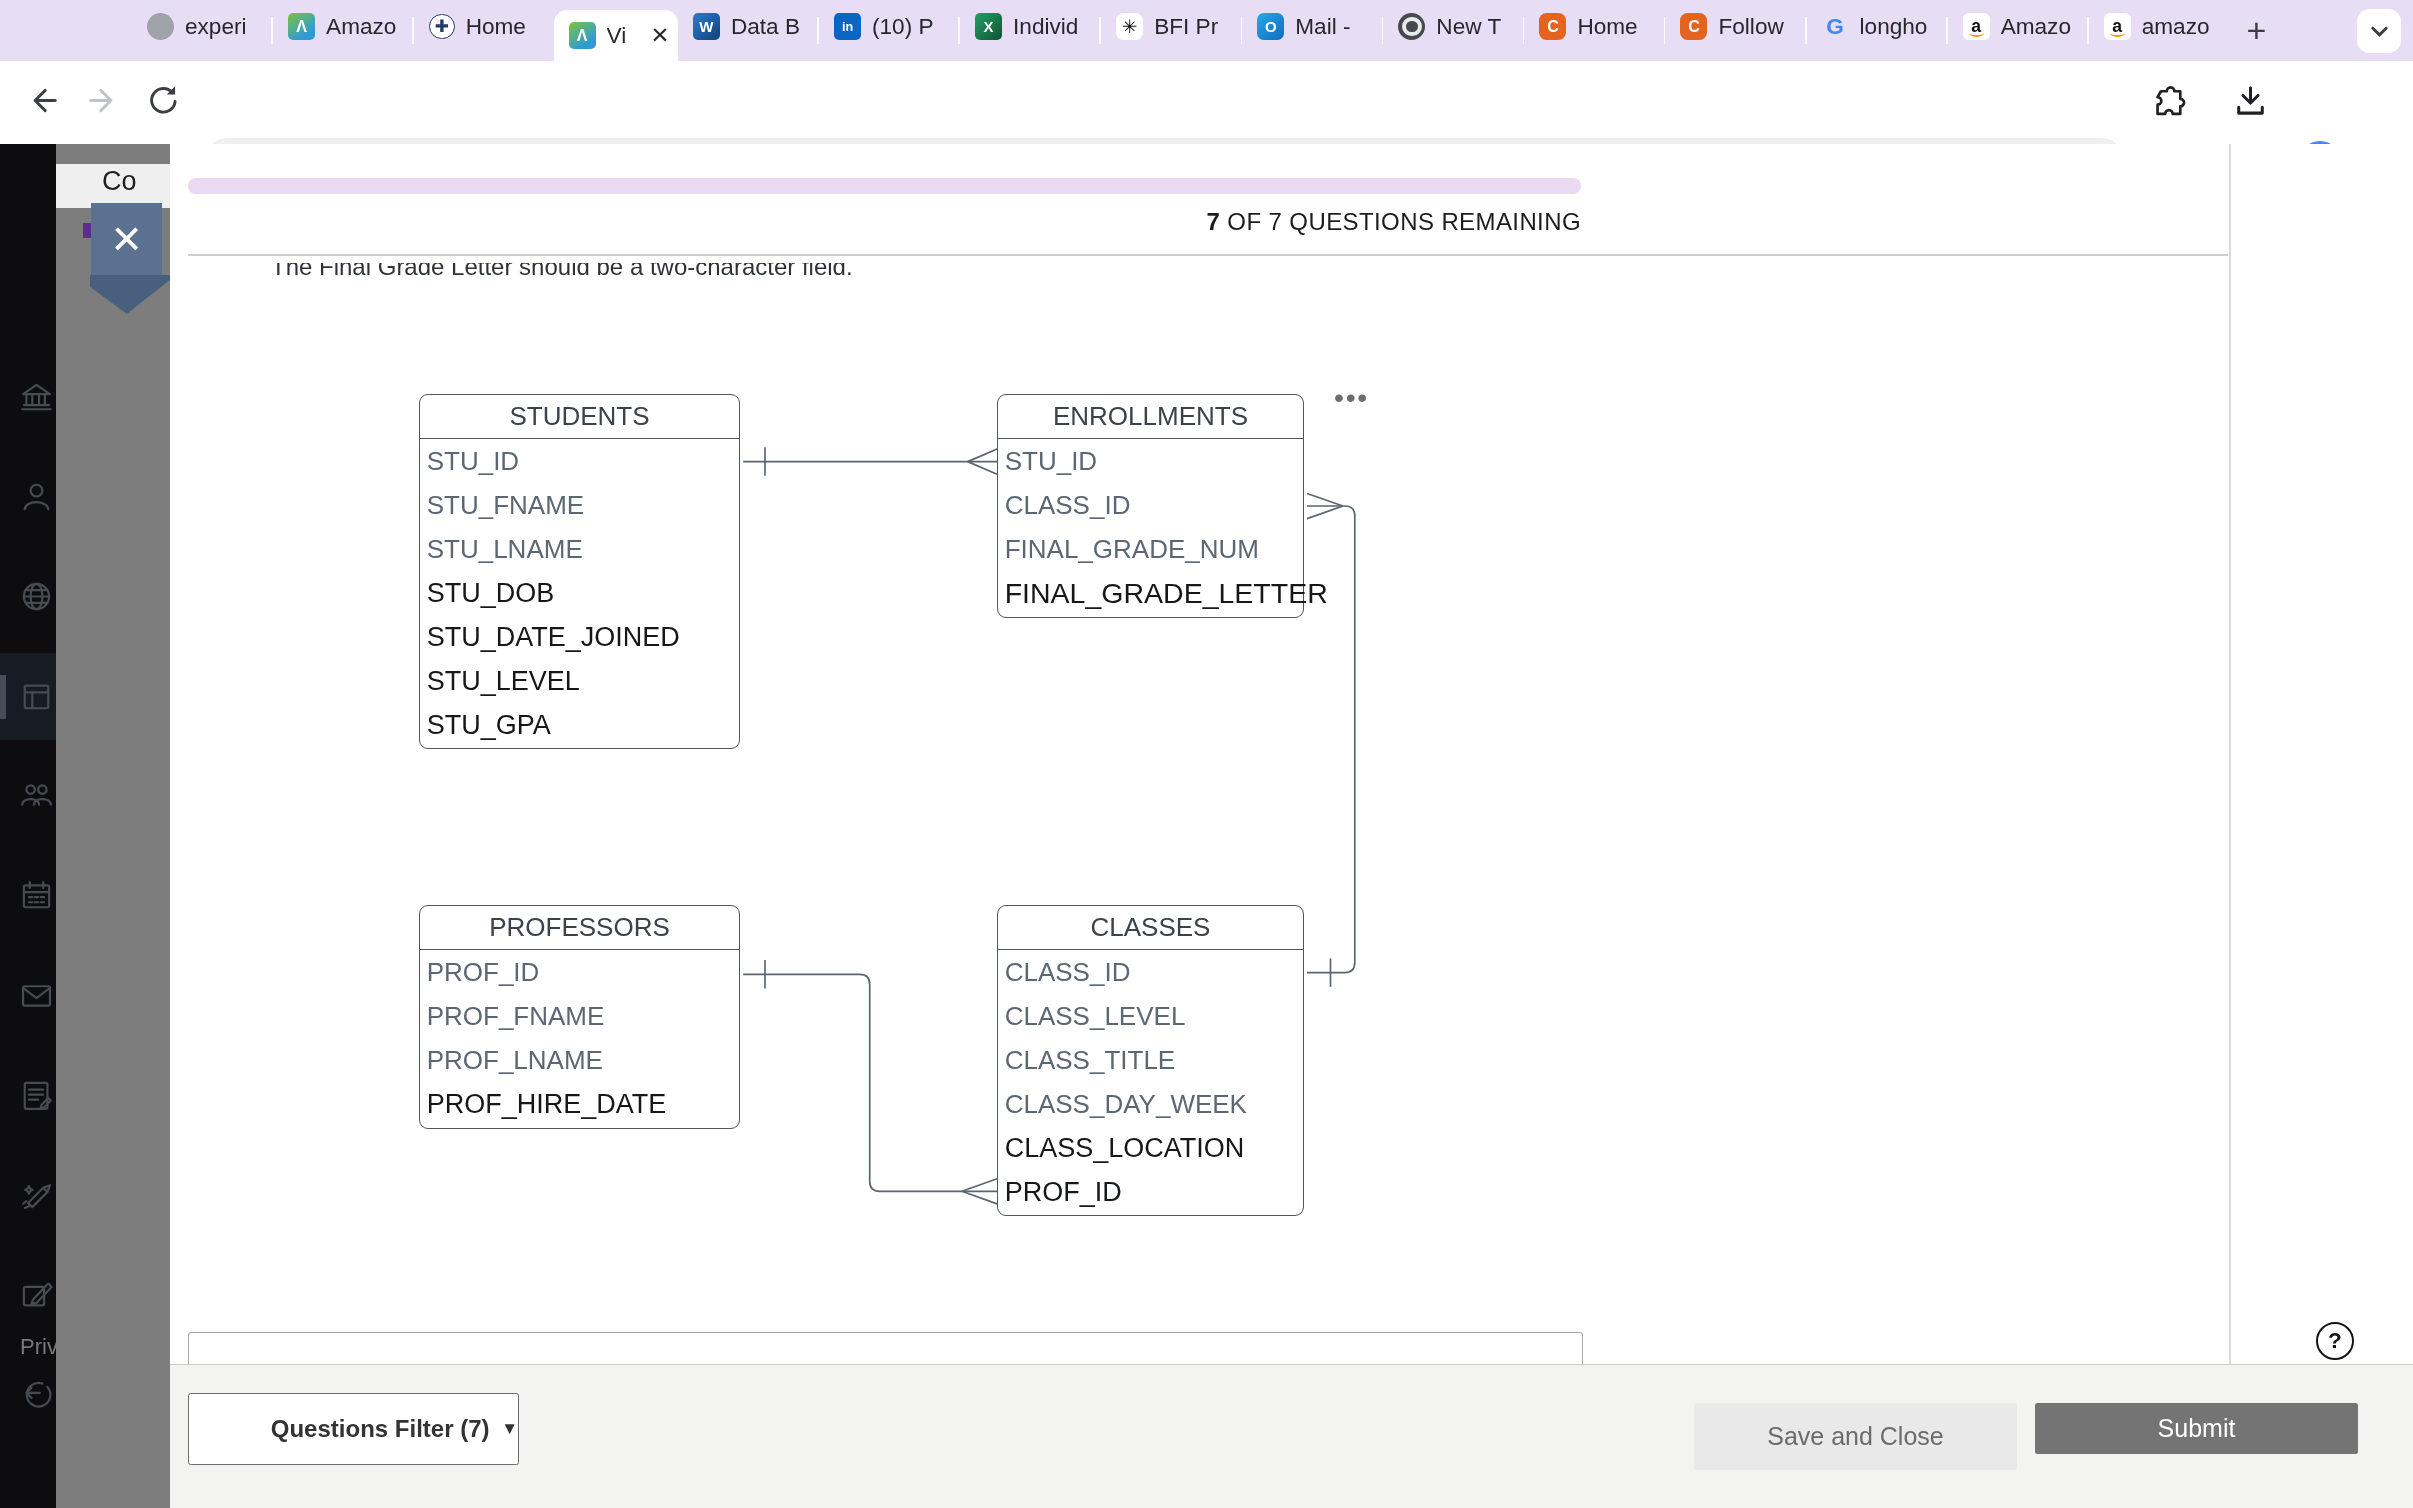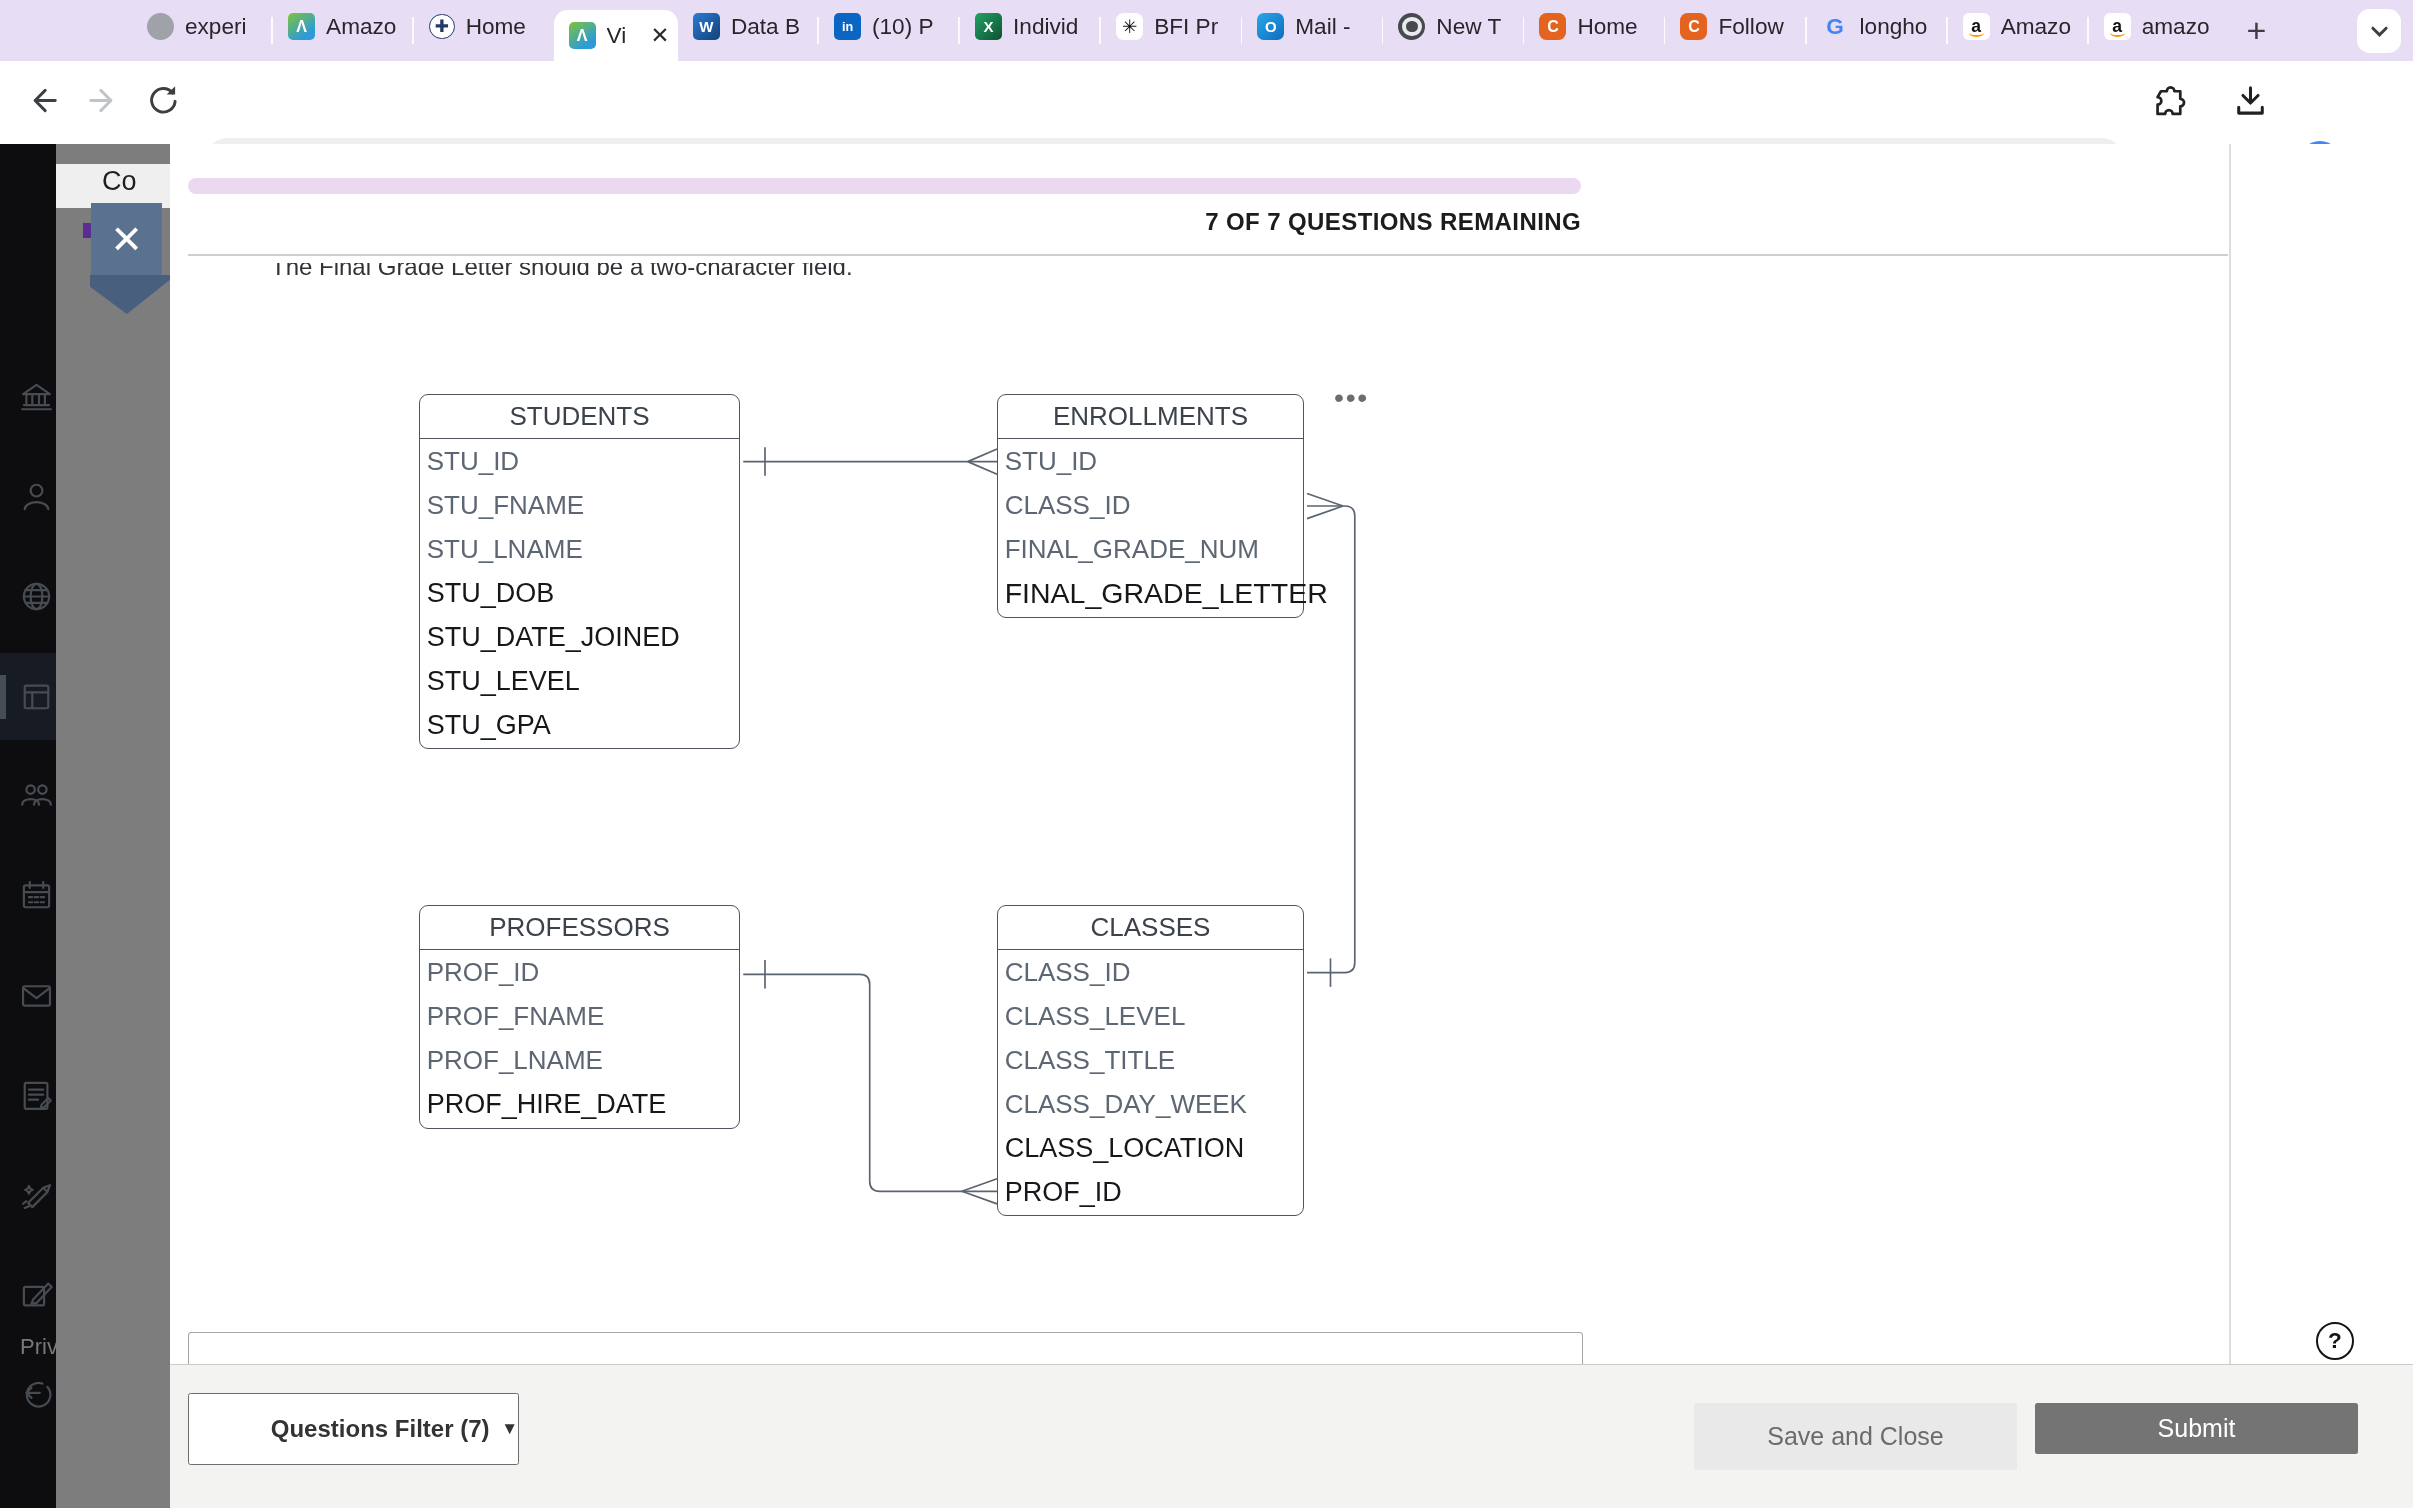--- a/index.html
+++ b/index.html
@@ -59,21 +59,21 @@
   #close-flag{left:91px;top:203px;width:71px;height:72px;background:#5b7190;display:flex;align-items:center;justify-content:center;cursor:pointer;}
   #close-flag .x{color:#fff;font-size:39px;font-weight:700;line-height:1;}
   #flag-tail{left:90px;top:275px;width:80px;height:39px;background:#48607e;
     clip-path:polygon(0 0,100% 0,100% 12%,46% 100%,0 30%);}
   
   #panel{left:170px;top:144px;width:2243px;height:1364px;background:#fff;}
   #panel-divider{left:2229px;top:144px;width:1.7px;height:1220px;background:#dcdcdc;}
   #progress{left:188px;top:178px;width:1393px;height:16px;border-radius:8.4px;background:#ead9f0;}
   #qrem{left:188px;top:208px;width:1393px;text-align:right;font-size:24px;color:#1c1c1e;letter-spacing:0.4px;}
   #qrem b{font-weight:800;}
-  #qrem span{font-weight:700;text-align:center;}
+  #qrem span{font-weight:400;text-align:center;}
   #header-rule{left:188px;top:254px;width:2040px;height:1.7px;background:#cfcfcf;}
   #instr-clip{left:271px;top:263px;width:1173px;height:25px;overflow:hidden;}
   #instr-clip div{margin-top:-10px;font-size:24px;color:#2f3338;}
   
   .entity{position:absolute;background:#fff;border:1.7px solid #4e555e;border-radius:9px;}
   .entity .ehead{height:43px;border-bottom:1.7px solid #4e555e;display:flex;align-items:center;justify-content:center;
     font-size:26px;color:#3c424a;}
   .efield{height:44px;line-height:44px;padding-left:6.7px;font-size:26px;color:#5d6773;white-space:nowrap;}
   .efield.emph{color:#15171a;font-size:27px;}
   .efield.big{font-size:28.5px;}

